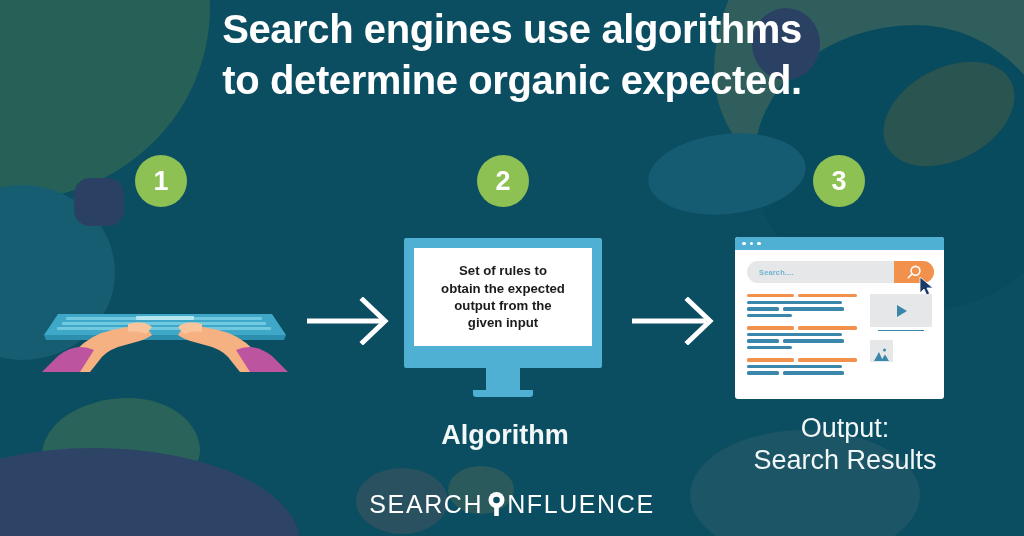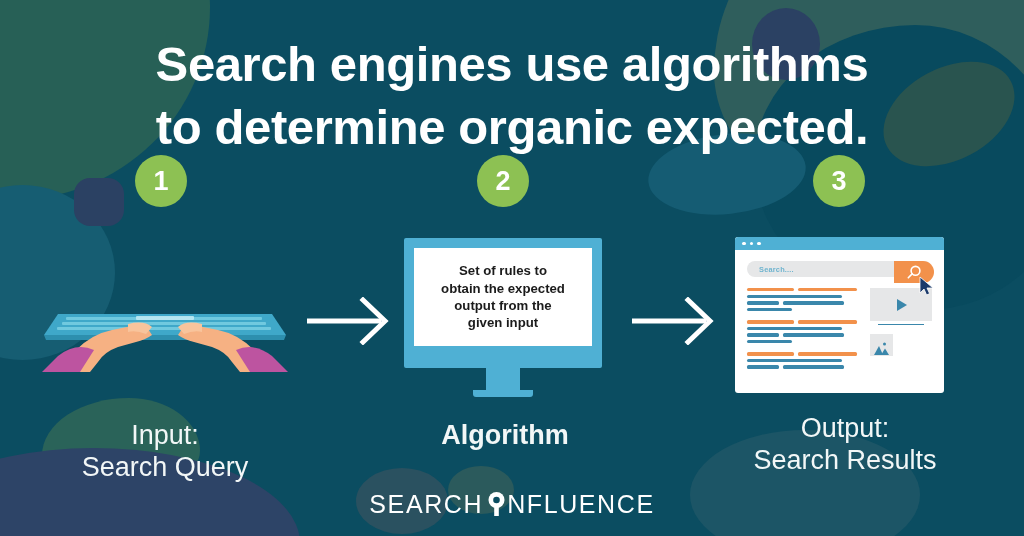--- a/index.html
+++ b/index.html
@@ -96,25 +96,25 @@
   .blob-teal-logo {
     left: 448px; top: 466px;
     width: 66px; height: 48px;
     background: #2b5a5c;
     border-radius: 50%;
   }
 
   
   .title {
     position: absolute;
-    left: 0; right: 0; top: 33px;
+    left: 0; right: 0; top: 4px;
     text-align: center;
     color: #ffffff;
     font-weight: bold;
-    font-size: 49px;
+    font-size: 40px;
     line-height: 1.28;
     letter-spacing: -0.4px;
   }
 
   
   .badge {
     position: absolute;
     width: 52px; height: 52px;
     border-radius: 50%;
     background: #8dc153;
@@ -178,21 +178,21 @@
   }
   .browser-bar {
     height: 13px; background: #4fb0d4;
     display: flex; align-items: center; padding-left: 7px; gap: 4px;
   }
   .dot { width: 3.6px; height: 3.6px; border-radius: 50%; background: #ffffff; }
   .browser-body { padding: 11px 12px 12px 12px; position: relative; }
 
   .searchbar {
     position: relative;
-    height: 16px;
+    height: 22px;
     background: #e6e7e8;
     border-radius: 11px;
     display: flex; align-items: center;
   }
   .searchbar-text {
     color: #6fb4cf;
     font-size: 7.4px;
     font-weight: bold;
     padding-left: 12px;
     letter-spacing: 0.2px;
@@ -423,22 +423,20 @@
               <polygon points="1,14 6,5 10,14" fill="#3a87ab"></polygon>
               <polygon points="8,14 12,7.5 16,14" fill="#3a87ab"></polygon>
             </svg>
           </div>
         </div>
       </div>
 
     </div>
   </div>
 
-  <div class="caption cap-1">Input:
-Search Query</div>
   <div class="caption cap-2">Algorithm</div>
   <div class="caption cap-3">Output:
 Search Results</div>
 
   <div class="logo">
     <span class="logo-txt">SEARCH</span>
     <span class="logo-mark">
       <svg width="19" height="27" viewBox="0 0 19 27">
         <circle cx="9.5" cy="9" r="8" fill="#ffffff"></circle>
         <circle cx="9.5" cy="9" r="3.3" fill="#0b4d61"></circle>

